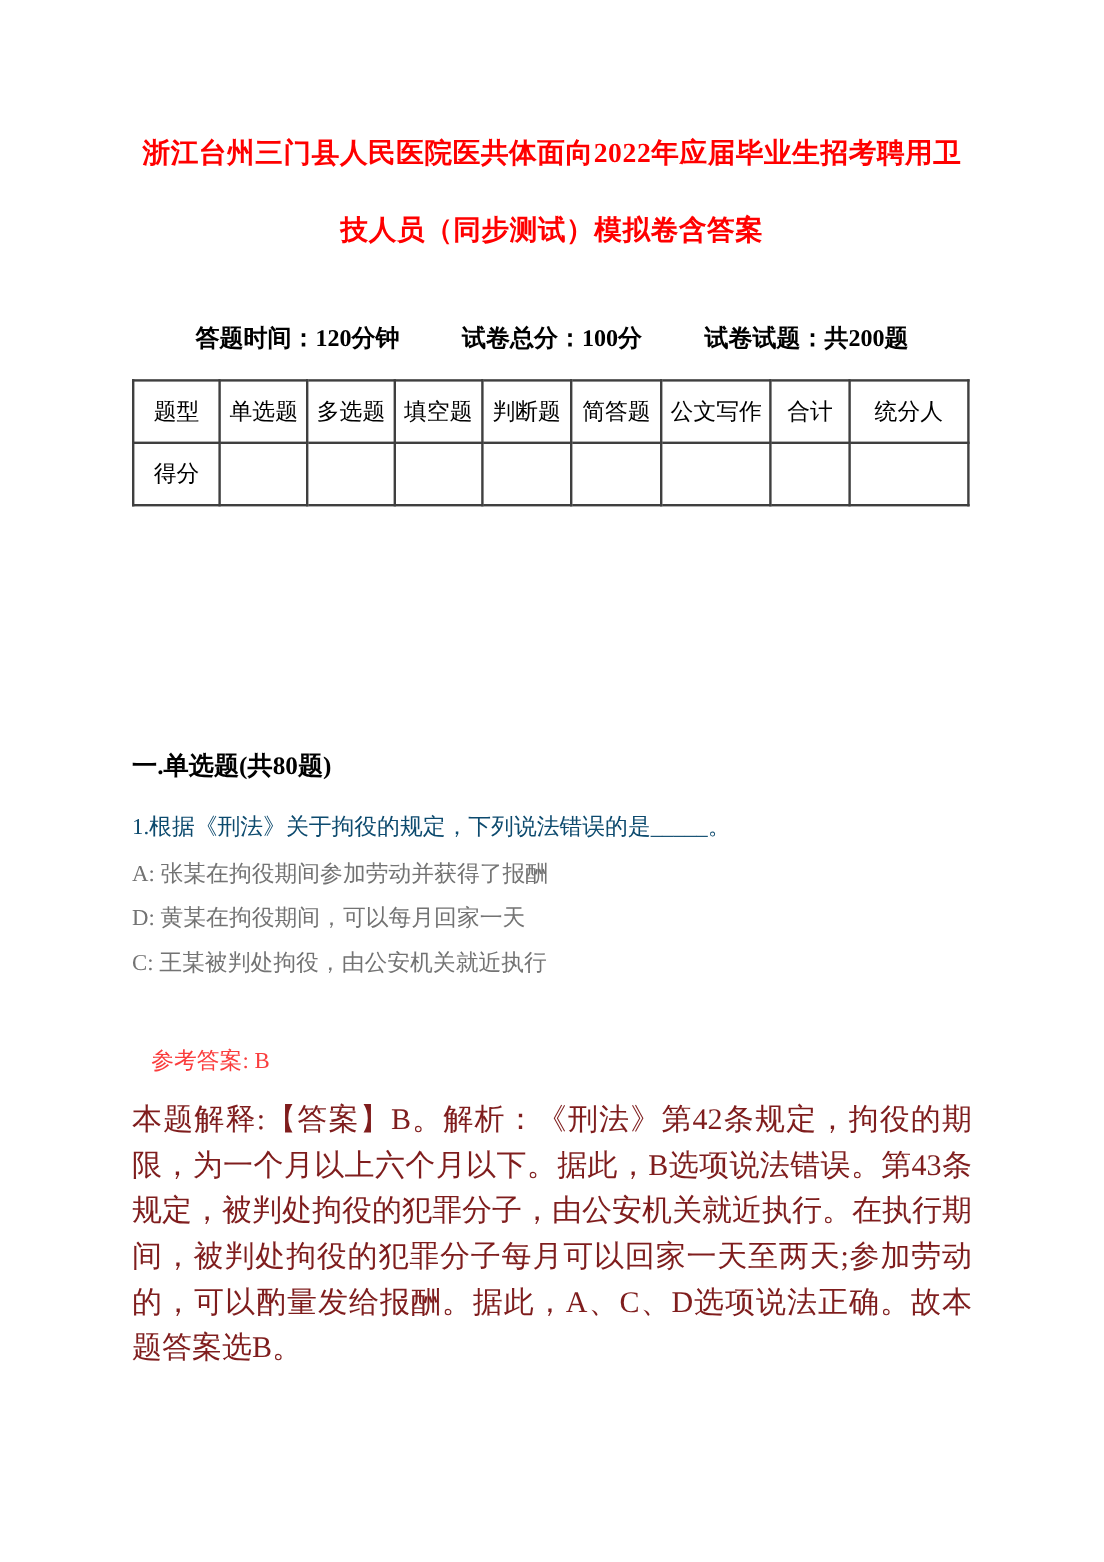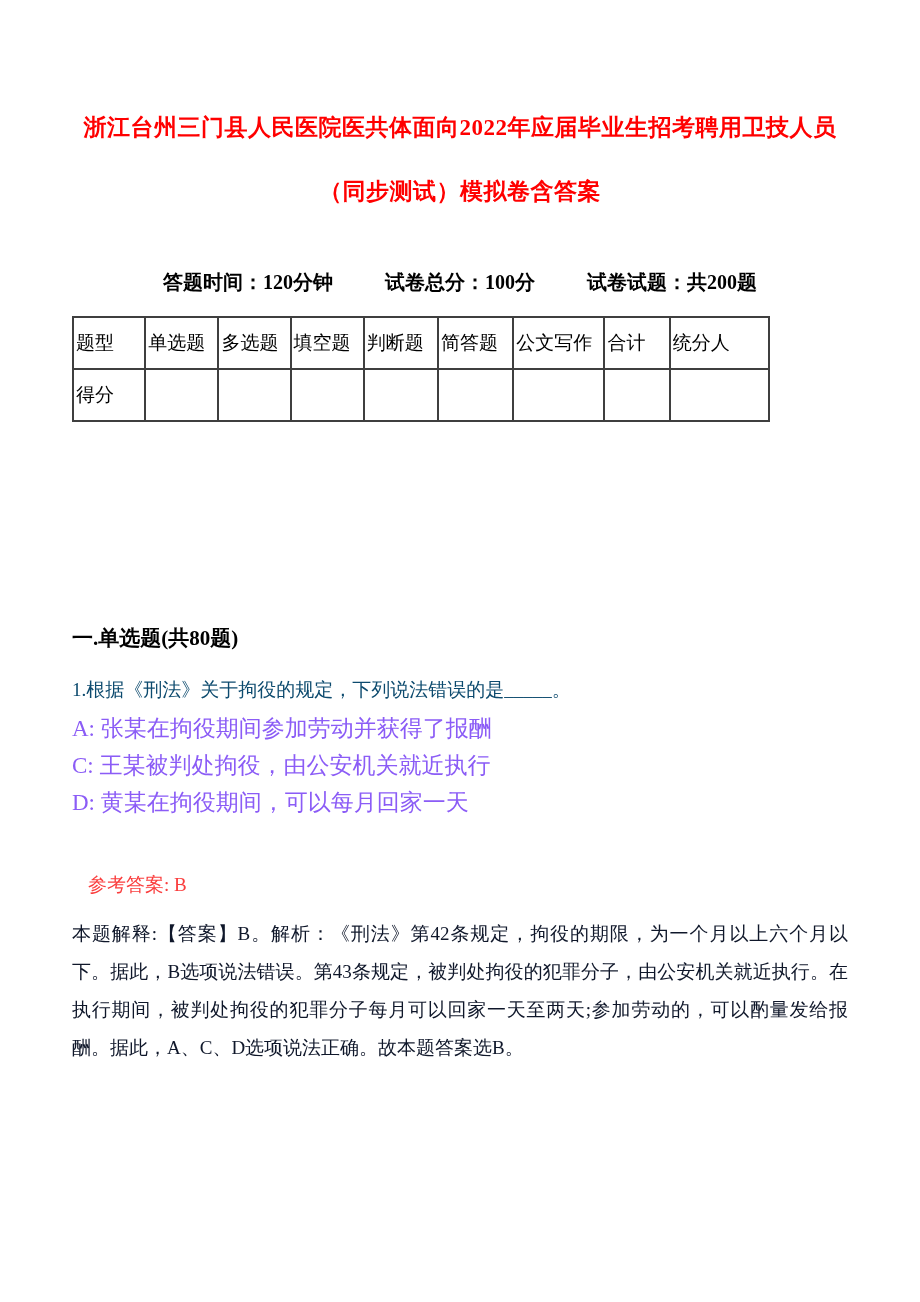--- a/index.html
+++ b/index.html
@@ -11,21 +11,21 @@
     width: 920px;
     height: 1302px;
     overflow: hidden;
     font-family: "Liberation Serif", "DejaVu Serif", serif;
     color: #000000;
   }
   .page {
     width: 920px;
     height: 1302px;
     box-sizing: border-box;
-    padding: 0 72px;
+    padding: 0 110px;
   }
   .doc-title {
     margin: 0;
     padding-top: 96px;
     font-size: 23px;
     font-weight: bold;
     color: #ff0000;
     text-align: center;
     line-height: 64px;
     letter-spacing: 0.5px;
@@ -43,21 +43,21 @@
   }
   table.score-table {
     margin-top: 20px;
     width: 698px;
     border-collapse: collapse;
     table-layout: fixed;
   }
   table.score-table td {
     border: 2px solid #3f3f3f;
     height: 50px;
-    text-align: left;
+    text-align: center;
     vertical-align: middle;
     font-size: 19px;
     color: #000000;
     padding: 0 2px;
     overflow: hidden;
   }
   .section-heading {
     margin: 0;
     margin-top: 200px;
     font-size: 21px;
@@ -73,36 +73,36 @@
     color: #0c4a6e;
   }
   .options {
     margin: 0;
     padding: 0;
     list-style: none;
   }
   .option {
     margin: 0;
     margin-top: 9px;
-    font-size: 23px;
+    font-size: 19px;
     line-height: 28px;
-    color: #8b5cf6;
+    color: #737373;
   }
   .answer-ref {
     margin: 16px;
     margin-top: 54px;
     font-size: 19px;
     color: #fa3d3d;
     line-height: 28px;
   }
   .answer-expl {
     margin: 0;
     margin-top: 16px;
-    font-size: 19px;
-    color: #0f172a;
+    font-size: 25px;
+    color: #7f1d1d;
     line-height: 38px;
     text-align: justify;
   }
   .answer-src {
     margin: 0;
     margin-top: 42px;
     font-size: 19px;
     color: #fa3d3d;
     line-height: 28px;
   }
@@ -157,22 +157,22 @@
       </tr>
     </tbody>
   </table>
 
   <h2 class="section-heading">一.单选题(共80题)</h2>
 
   <p class="question-text">1.根据《刑法》关于拘役的规定，下列说法错误的是_____。</p>
 
   <ul class="options">
     <li class="option">A: 张某在拘役期间参加劳动并获得了报酬</li>
+    <li class="option">D: 黄某在拘役期间，可以每月回家一天</li>
     <li class="option">C: 王某被判处拘役，由公安机关就近执行</li>
-    <li class="option">D: 黄某在拘役期间，可以每月回家一天</li>
   </ul>
 
   <p class="answer-ref">参考答案: B</p>
 
   <p class="answer-expl">本题解释:【答案】B。解析：《刑法》第42条规定，拘役的期限，为一个月以上六个月以下。据此，B选项说法错误。第43条规定，被判处拘役的犯罪分子，由公安机关就近执行。在执行期间，被判处拘役的犯罪分子每月可以回家一天至两天;参加劳动的，可以酌量发给报酬。据此，A、C、D选项说法正确。故本题答案选B。</p>
 
 
 </div>
 
 </body></html>

